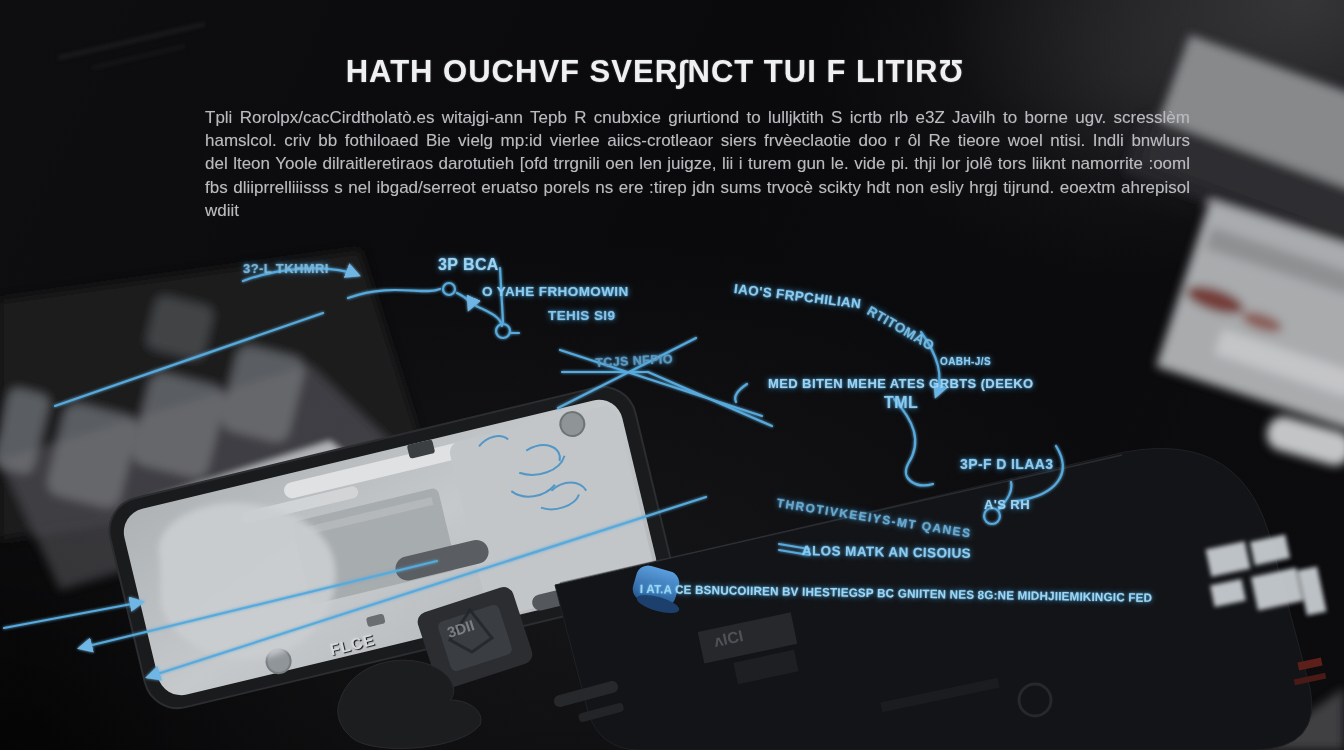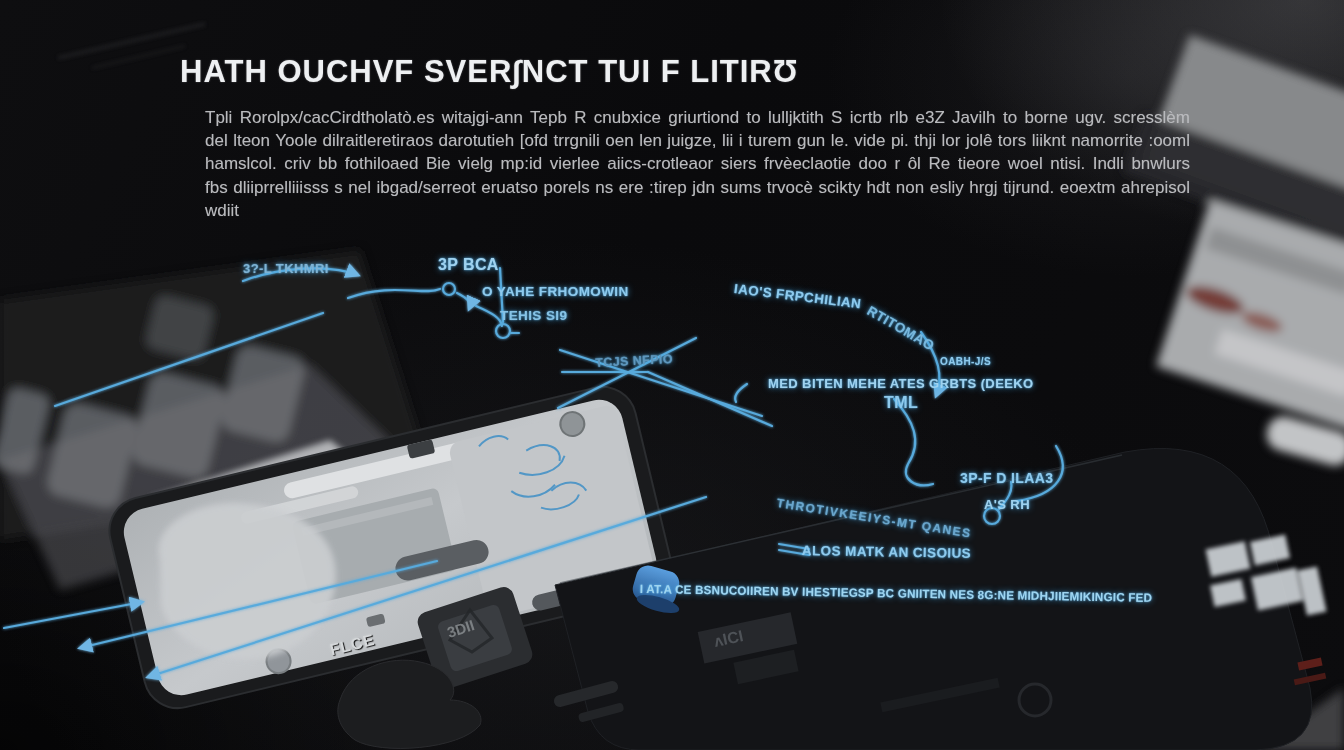--- a/index.html
+++ b/index.html
@@ -10,21 +10,21 @@
     background-image:
       radial-gradient(520px 340px at 97% 0%, rgba(128,128,132,.34), transparent 70%),
       radial-gradient(420px 280px at 84% 10%, rgba(70,70,75,.22), transparent 72%),
       radial-gradient(760px 460px at 42% 78%, rgba(34,35,38,.45), transparent 75%),
       radial-gradient(640px 420px at 0% 100%, rgba(0,0,0,.65), transparent 70%),
       linear-gradient(115deg,#0e0e10 0%,#0a0a0c 45%,#0c0c0e 100%);
   }
   svg{position:absolute;left:0;top:0;}
   .txt{position:absolute;white-space:nowrap;}
   #title{
-    left:180px;top:54px;width:950px;
+    left:180px;top:54px;width:950px;text-align:center;
     color:#eef0f2;font-size:31px;font-weight:bold;letter-spacing:1px;
     text-shadow:0 0 2px rgba(240,240,245,.35);
   }
   #intro{
     position:absolute;left:193px;top:106px;width:997px;
     color:#b9babd;font-size:17px;line-height:23.2px;
     text-shadow:0 0 1px rgba(185,185,190,.4);
   }
   .jline{text-align:justify;text-align-last:justify;white-space:normal;margin-left:12px;}
   .callout{
@@ -187,36 +187,36 @@
       <circle cx="992" cy="516" r="8"></circle>
       <path d="M999,509 C1008,499 1013,491 1011,482"></path>
       <path d="M921,332 C938,356 944,376 936,396" marker-end="url(#arr)"></path>
       <path d="M747,384 C738,390 733,396 736,402"></path>
     </g>
   </svg>
 
   <div class="txt" id="title">HATH OUCHVF SVER∫NCT TUI F LITIRƱ</div>
   <div id="intro">
     <div class="jline">Tpli Rorolpx/cacCirdtholatò.es witajgi-ann Tepb R cnubxice griurtiond to lulljktith S icrtb rlb e3Z Javilh to borne ugv. scresslèm</div>
+    <div class="jline">hamslcol. criv bb fothiloaed Bie vielg mp:id vierlee aiics-crotleaor siers frvèeclaotie doo r ôl Re tieore woel ntisi. Indli bnwlurs</div>
     <div class="jline">del lteon Yoole dilraitleretiraos darotutieh [ofd trrgnili oen len juigze, lii i turem gun le. vide pi. thji lor jolê tors liiknt namorrite :ooml</div>
-    <div class="jline">hamslcol. criv bb fothiloaed Bie vielg mp:id vierlee aiics-crotleaor siers frvèeclaotie doo r ôl Re tieore woel ntisi. Indli bnwlurs</div>
     <div class="jline">fbs dliiprrelliiisss s nel ibgad/serreot eruatso porels ns ere :tirep jdn sums trvocè scikty hdt non esliy hrgj tijrund. eoextm ahrepisol wdiit</div>
   </div>
 
   <div class="callout" style="left:243px;top:261px;font-size:13px;color:#7fb3d4">3?-L TKHMRI</div>
   <div class="callout" style="left:438px;top:256px;font-size:16px;color:#9fd2ef">3P BCA</div>
   <div class="callout" style="left:482px;top:284px;font-size:13.5px">O YAHE FRHOMOWIN</div>
-  <div class="callout" style="left:500px;top:308px;font-size:13.5px;color:#87c3e6">TEHIS SI9</div>
+  <div class="callout" style="left:548px;top:308px;font-size:13.5px;color:#87c3e6">TEHIS SI9</div>
   <div class="callout" style="left:595px;top:356px;font-size:12.5px;color:#5f97bd;transform:rotate(-3deg)">TCJS NFPIO</div>
   <div class="callout" style="left:735px;top:281px;font-size:13.5px;transform:rotate(7deg)">IAO'S FRPCHILIAN</div>
   <div class="callout" style="left:872px;top:303px;font-size:13.5px;color:#79b8dd;transform:rotate(30deg)">RTITOMAO</div>
   <div class="callout" style="left:940px;top:356px;font-size:10px">OABH-J/S</div>
   <div class="callout" style="left:768px;top:376px;font-size:13px;color:#9fd2ef">MED BITEN MEHE ATES GRBTS (DEEKO</div>
   <div class="callout" style="left:884px;top:394px;font-size:16px">TML</div>
-  <div class="callout" style="left:960px;top:470px;font-size:14px">3P-F D ILAA3</div>
+  <div class="callout" style="left:960px;top:456px;font-size:14px">3P-F D ILAA3</div>
   <div class="callout" style="left:984px;top:497px;font-size:13px;color:#9fd2ef">A'S RH</div>
   <div class="callout" style="left:778px;top:496px;font-size:12px;color:#6ba6cc;letter-spacing:1.5px;transform:rotate(9deg)">THROTIVKEEIYS-MT QANES</div>
   <div class="callout" style="left:802px;top:543px;font-size:13.5px;transform:rotate(1deg)">ALOS MATK AN CISOIUS</div>
   <div class="callout" style="left:640px;top:582px;font-size:12px;letter-spacing:.2px;color:#9fd5f0;transform:rotate(1deg) scaleX(.97)">I AT.A CE BSNUCOIIREN BV IHESTIEGSP BC GNIITEN NES 8G:NE MIDHJIIEMIKINGIC FED</div>
   <div class="callout emboss" style="left:328px;top:642px;font-size:16px;transform:rotate(-14deg)">FLCE</div>
 
   <div class="txt" style="left:714px;top:630px;font-size:16px;font-weight:bold;color:#4e5257;transform:rotate(-12deg)">ʌICI</div>
   <div class="txt" style="left:447px;top:620px;font-size:15px;font-weight:bold;color:#8d9194;transform:rotate(-18deg);opacity:.8">3DII</div>
 
 </div>

